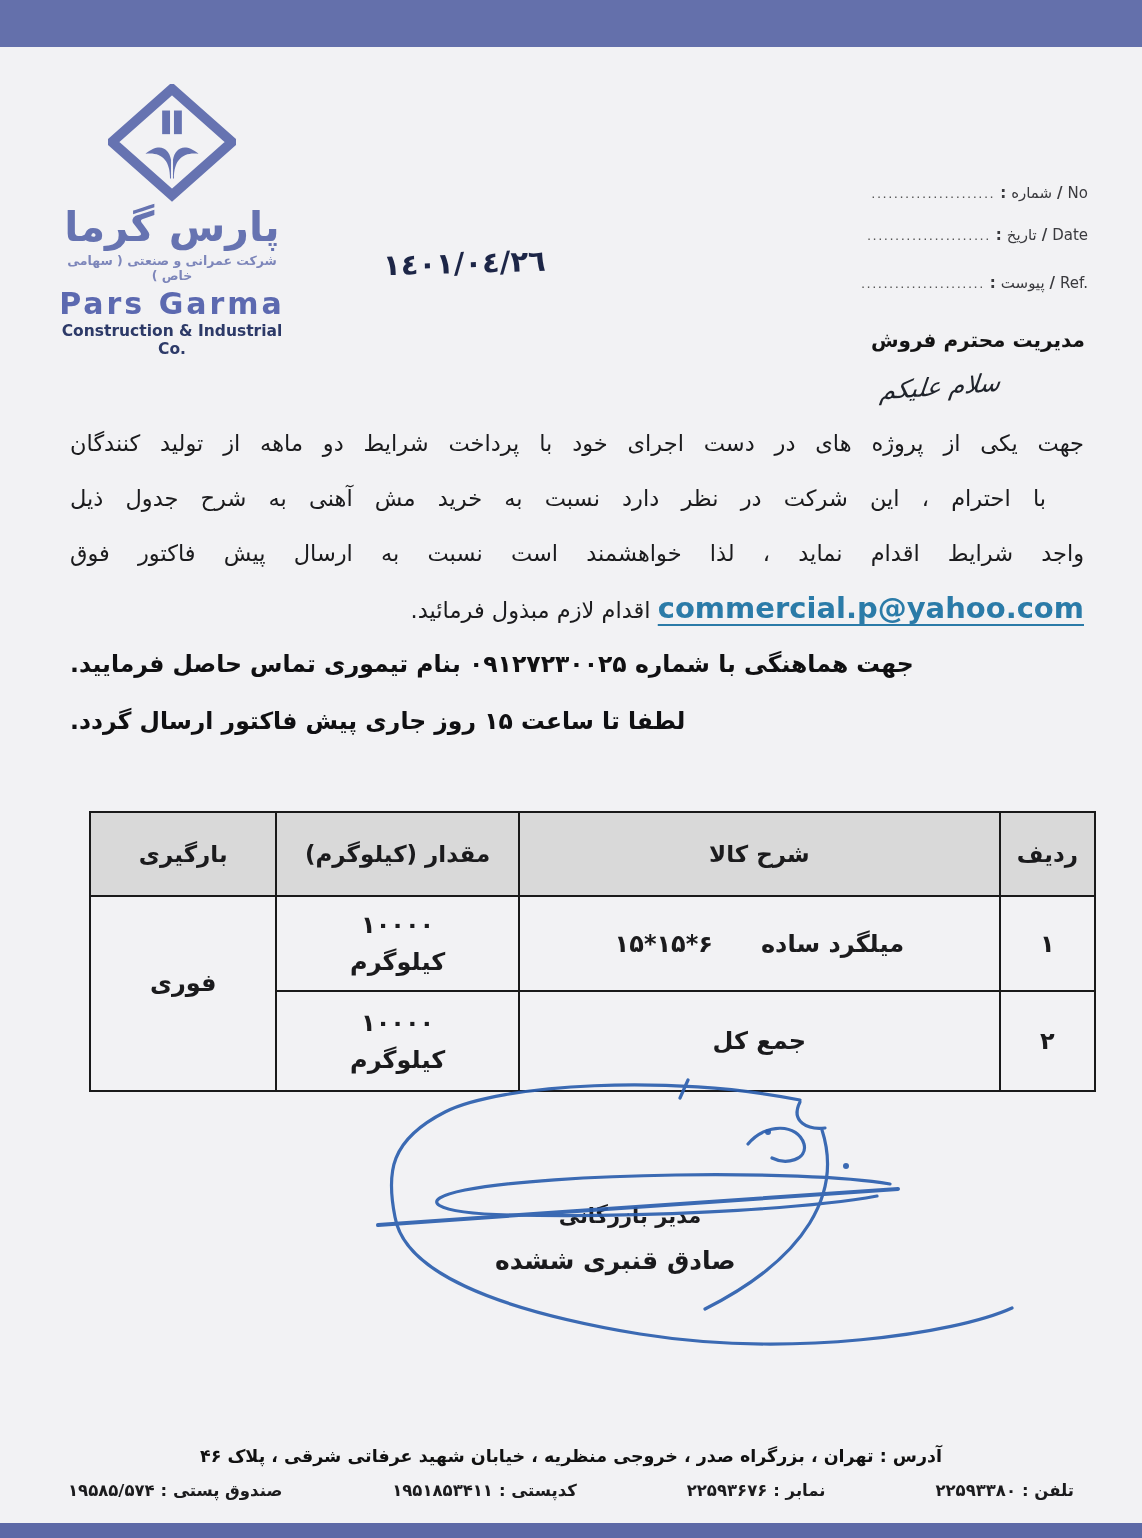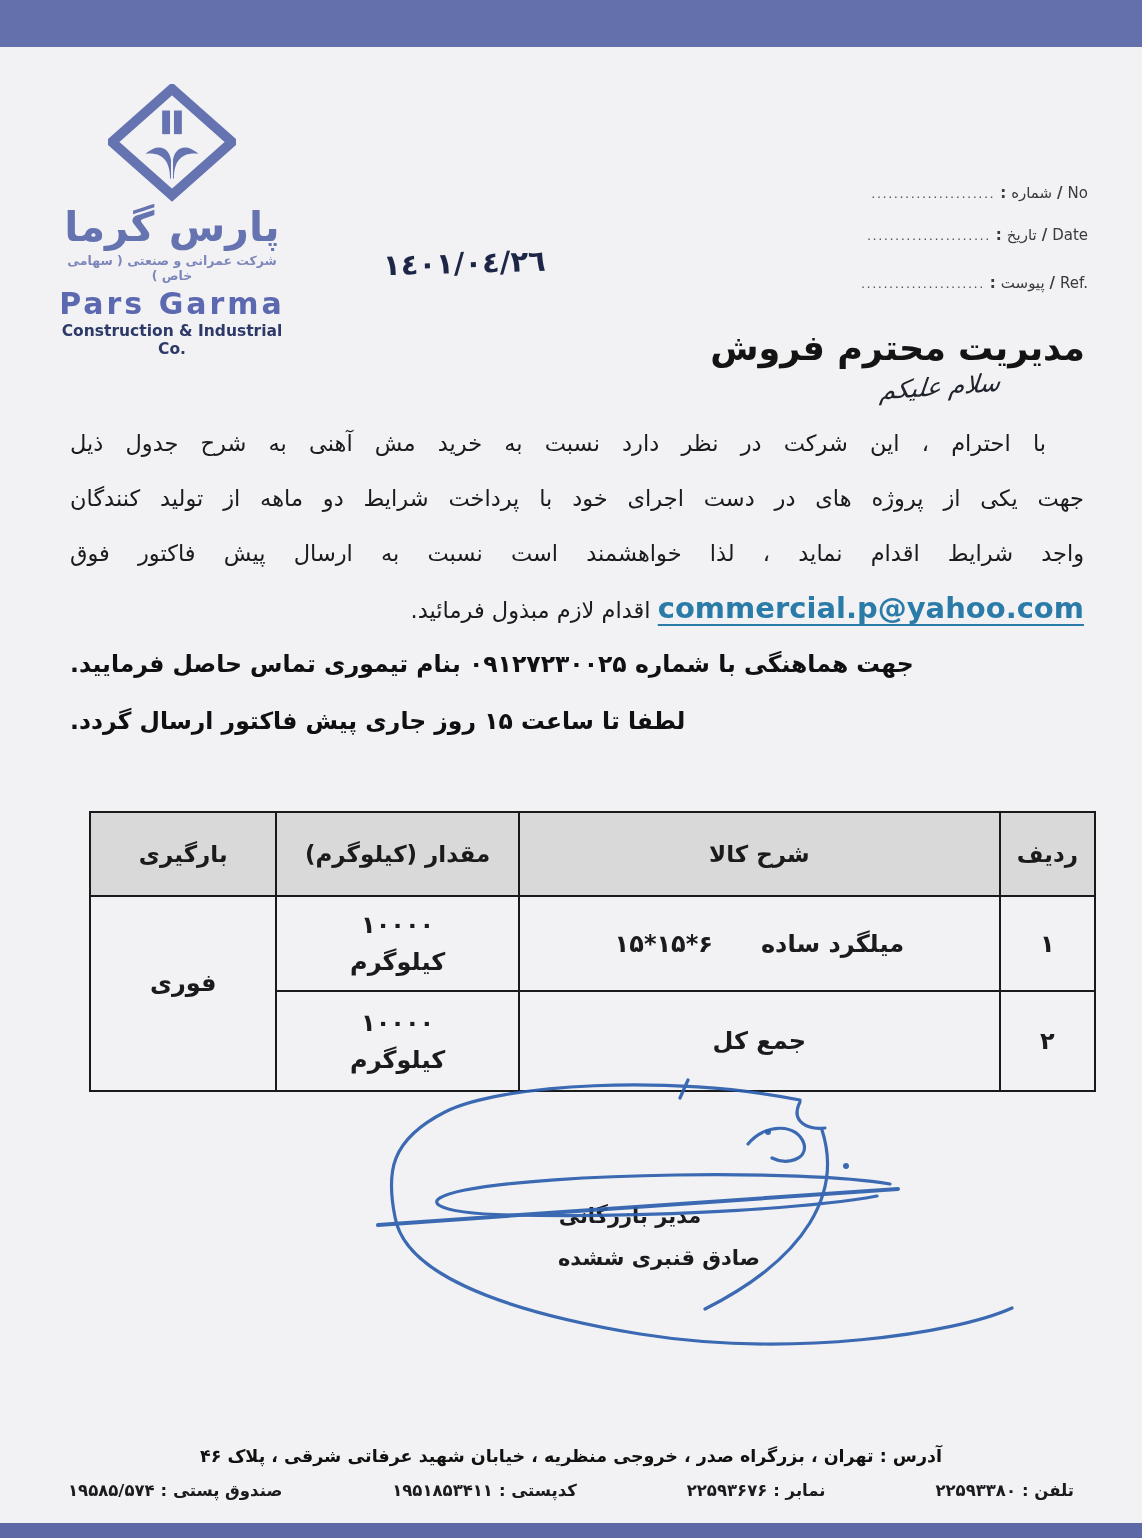--- a/index.html
+++ b/index.html
@@ -27,21 +27,21 @@
              font-size:15px; color:#3a3a3e; margin-bottom:24px; white-space:nowrap;}
   .field-row .dots{letter-spacing:1.5px; color:#555; font-size:13px;}
   .field-row .sep{margin:0 5px; font-weight:bold;}
   .field-row .fa{direction:rtl;text-align:right;}
   .field-row.row-date{margin-bottom:30px;}
   .hand-date{position:absolute; left:-345px; top:20px; direction:ltr;
              font-size:29px; font-weight:bold; color:#1d2647;
              transform:rotate(-1.5deg); letter-spacing:2px;}
 
   
-  .title{position:absolute; right:57px; top:328px; font-size:35px; font-weight:bold;
+  .title{position:absolute; right:57px; top:328px; font-size:20px; font-weight:bold;
          direction:rtl; color:#141414;}
   .salam{position:absolute; right:142px; top:372px; font-size:25px; color:#20242c;
          direction:rtl; transform:rotate(-4deg) skewX(-10deg); font-style:oblique;}
 
   .body-text{position:absolute; left:70px; top:416px; width:1014px; direction:rtl;}
   .bodyline{height:55px; line-height:55px; font-size:22.5px; white-space:nowrap;}
   .jline{text-align:justify; text-align-last:justify; white-space:normal;}
   .rline{text-align:right;}
   .indent{padding-right:38px;}
   .und{text-decoration:underline; text-underline-offset:6px;}
@@ -66,22 +66,22 @@
   .cell-no{font-size:27px;}
   .desc-flex{display:flex; direction:ltr; justify-content:center; align-items:center; gap:48px;}
   .qty-flex{display:flex; direction:ltr; justify-content:center; align-items:center; gap:9px;flex-direction:column;}
   .cell-load{font-size:27px; padding-bottom:34px !important;}
   .cell-total{font-size:26px;}
 
   
   .sig-svg{position:absolute; left:370px; top:1072px; z-index:3;}
   .sig-title{position:absolute; left:545px; top:1204px; width:170px; text-align:center;
              font-size:21px; font-weight:bold; direction:rtl; z-index:2;}
-  .sig-name{position:absolute; left:495px; top:1246px; width:265px; text-align:right;
-            font-size:21px; font-weight:bold; direction:rtl; z-index:2;}
+  .sig-name{position:absolute; left:495px; top:1246px; width:265px; text-align:left;
+            font-size:25px; font-weight:bold; direction:rtl; z-index:2;}
 
   
   .footer-address{position:absolute; left:0; top:1446px; width:100%; text-align:center;
                   font-size:17.5px; font-weight:bold; direction:rtl; color:#111;}
   .footer-items{position:absolute; left:68px; top:1481px; width:1006px; display:flex;
                 direction:rtl; justify-content:space-between; font-size:16.5px; font-weight:bold;}
   .footer-item{display:flex; direction:rtl; gap:6px; white-space:nowrap;}
   .footer-item .val{direction:ltr; unicode-bidi:embed;}
 </style>
 </head>
@@ -127,22 +127,22 @@
       <span class="fa">پیوست</span>
       <span class="sep">/</span>
       <span class="en">Ref.</span>
     </div>
   </div>
 
   <div class="title">مدیریت محترم فروش</div>
   <div class="salam">سلام علیکم</div>
 
   <div class="body-text">
+    <div class="bodyline jline">جهت یکی از پروژه های در دست اجرای خود با پرداخت شرایط دو ماهه از تولید کنندگان</div>
     <div class="bodyline jline indent">با احترام ، این شرکت در نظر دارد نسبت به خرید مش آهنی به شرح جدول ذیل</div>
-    <div class="bodyline jline">جهت یکی از پروژه های در دست اجرای خود با پرداخت شرایط دو ماهه از تولید کنندگان</div>
     <div class="bodyline jline">واجد شرایط اقدام نماید ، لذا خواهشمند است نسبت به ارسال پیش فاکتور فوق</div>
     <div class="bodyline rline"><span class="email">commercial.p@yahoo.com</span> <span>اقدام لازم مبذول فرمائید.</span></div>
     <div class="bline">جهت هماهنگی با شماره ۰۹۱۲۷۲۳۰۰۲۵ بنام تیموری تماس حاصل فرمایید.</div>
     <div class="bline">لطفا تا ساعت ۱۵ روز جاری پیش فاکتور ارسال گردد.</div>
   </div>
 
   <table class="order-table">
     <colgroup>
       <col class="col-no">
         <col class="col-desc">

